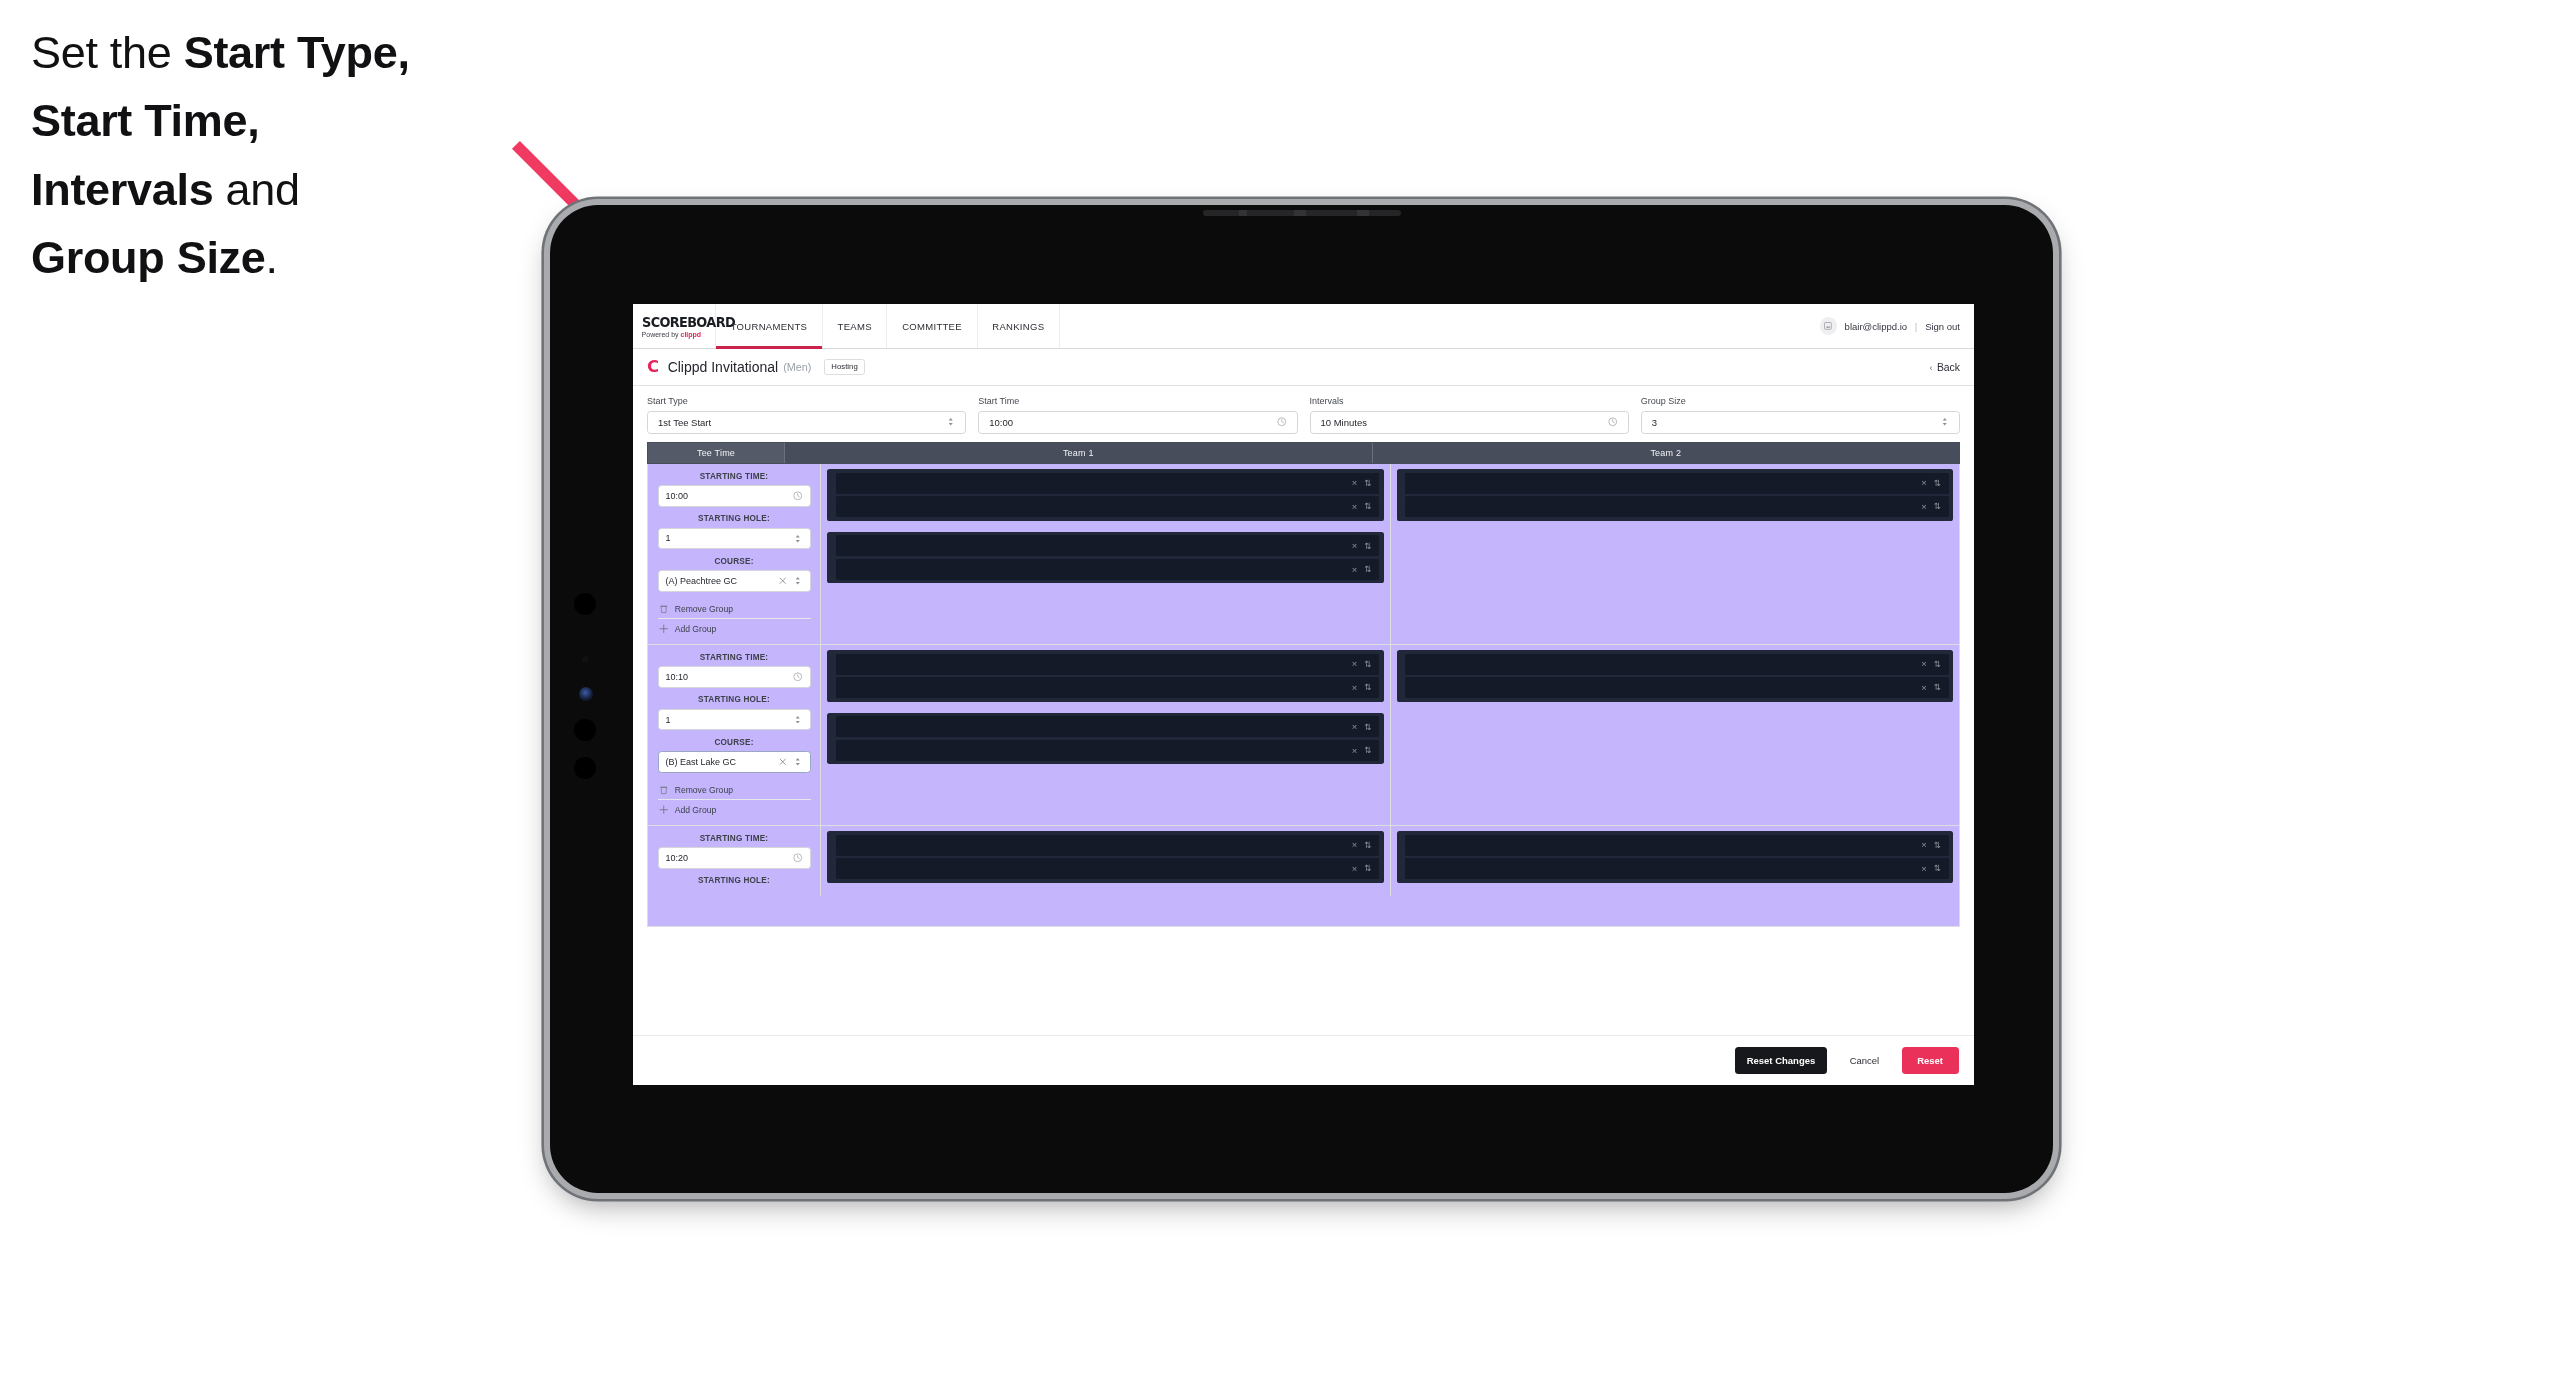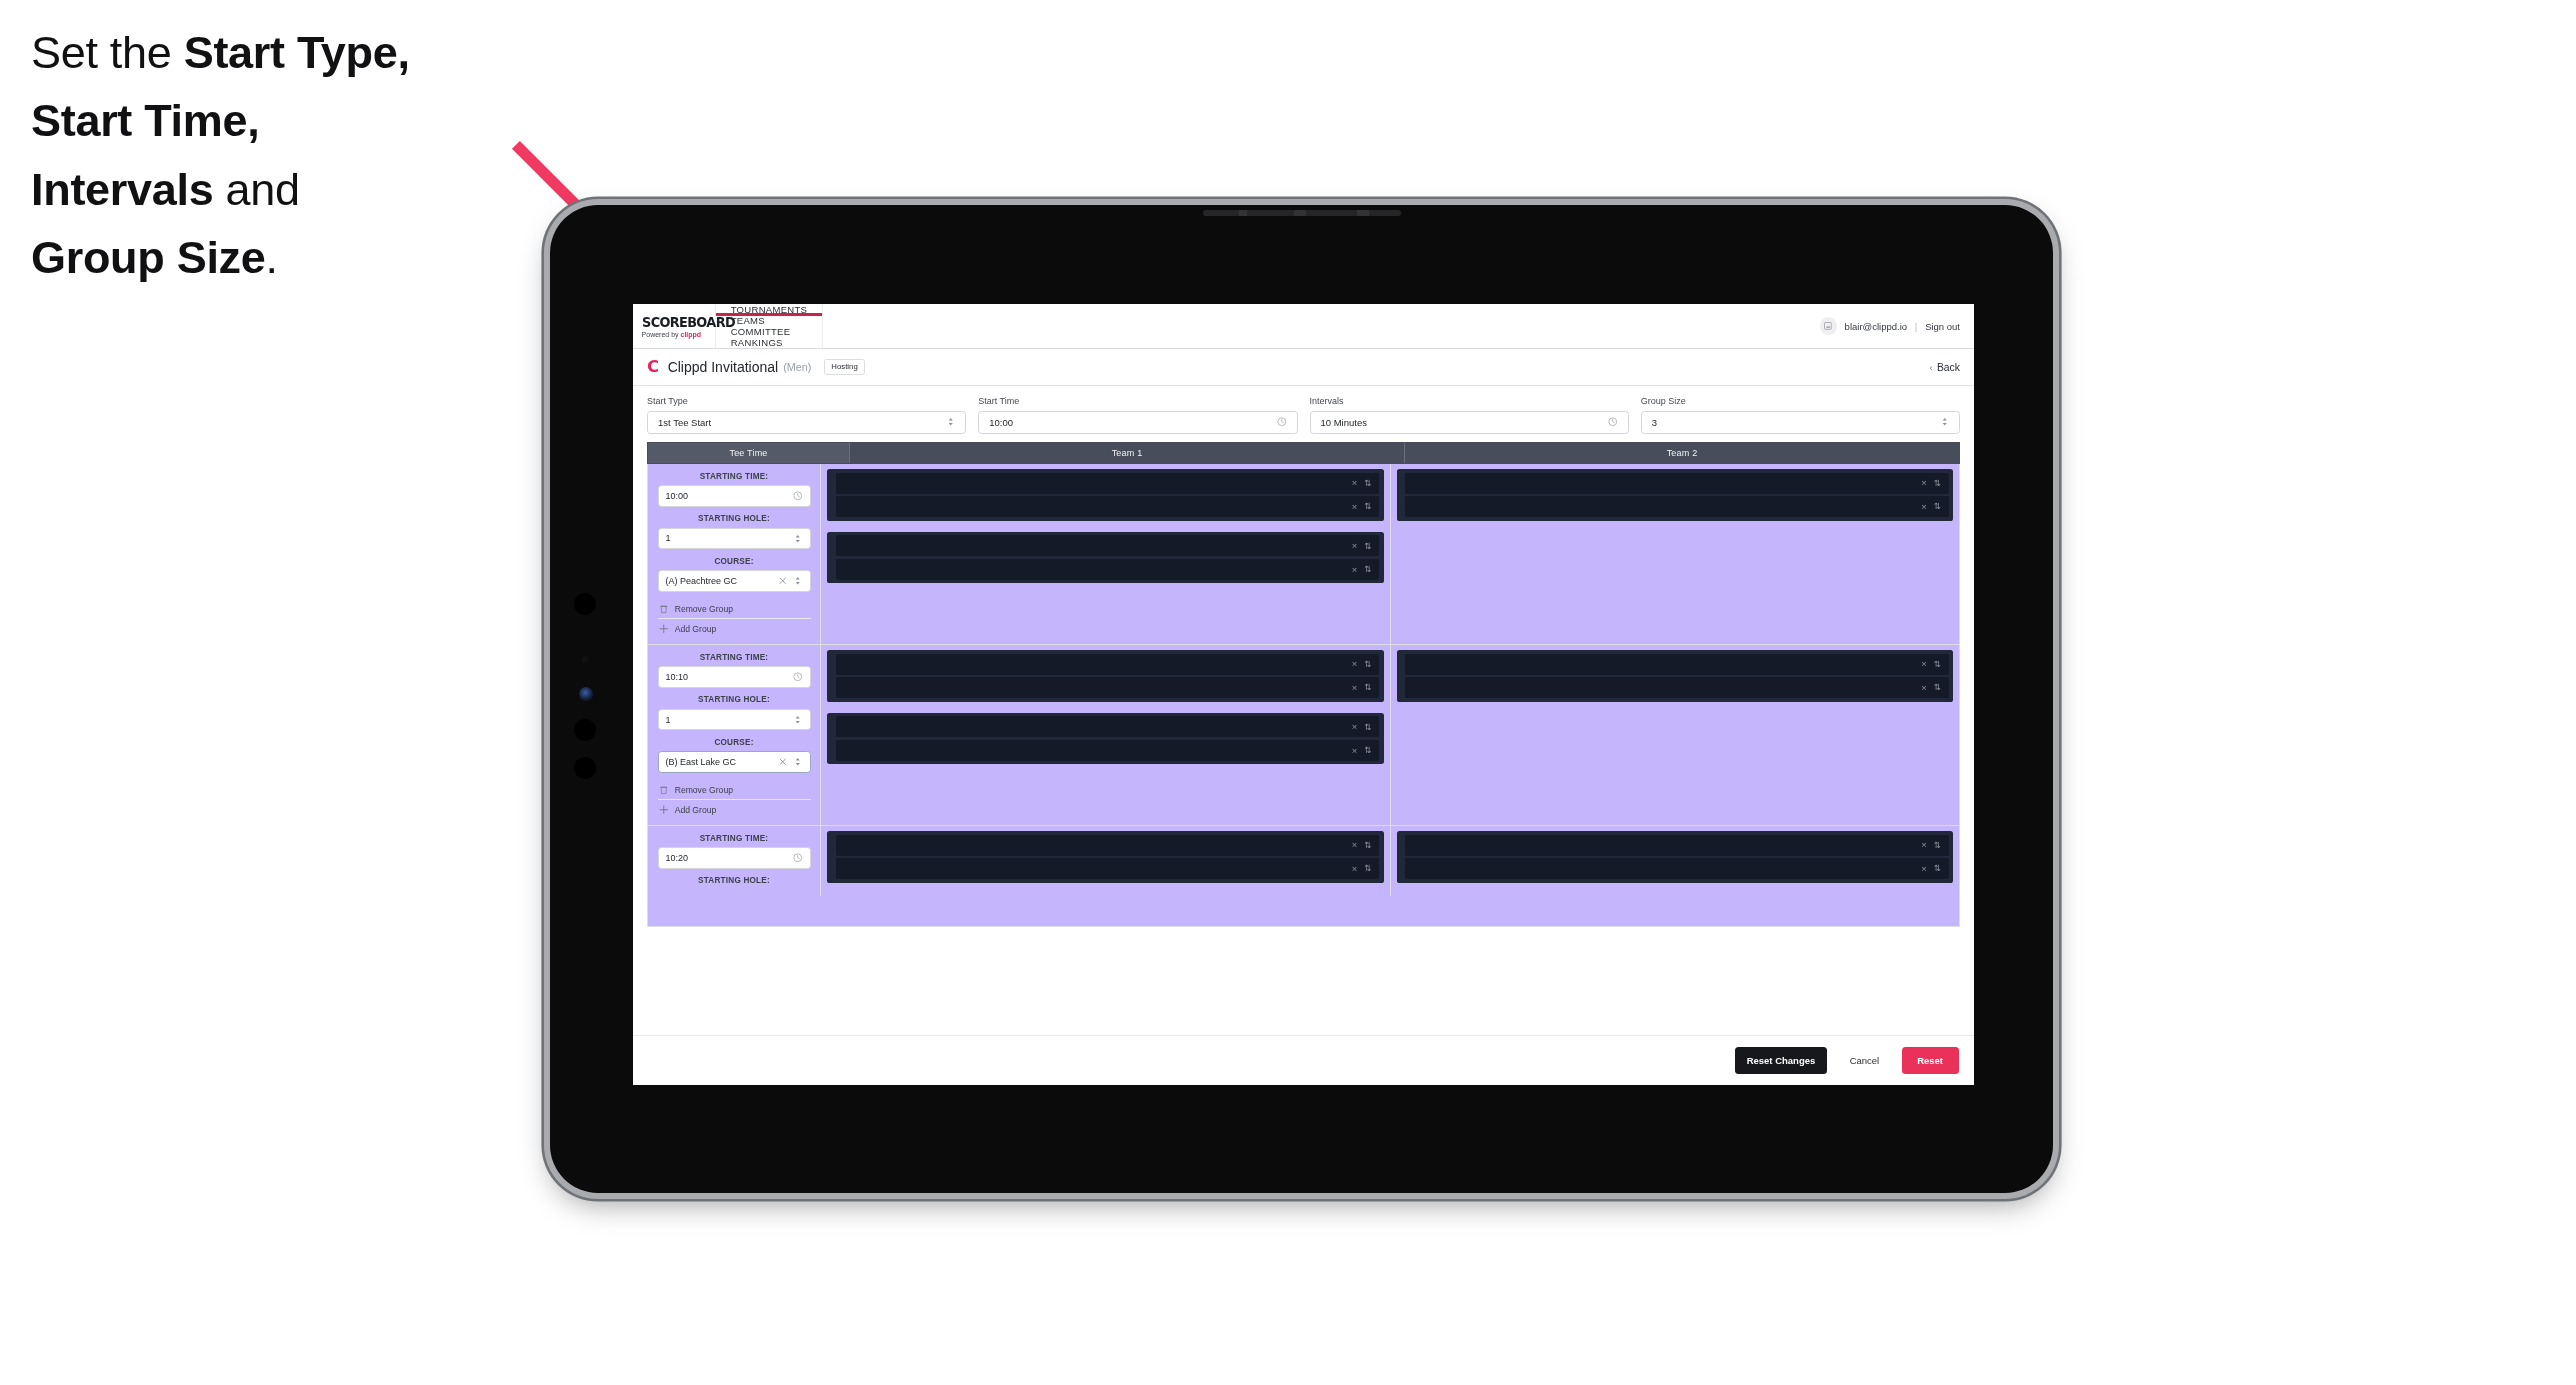--- a/index.html
+++ b/index.html
@@ -60,21 +60,21 @@
     width: 83px; display: flex; flex-direction: column; justify-content: center;
     padding-left: 8.6px; border-right: 0.9px solid #eceded;
   }
   .logo-main {
     font-size: 14px; font-weight: 700; letter-spacing: -0.7px; color: #1a1d22;
     font-family: "DejaVu Sans", sans-serif; transform: scaleX(0.92); transform-origin: left center;
   }
   .logo-sub { font-size: 7px; color: #3e424a; margin-top: 1.7px; white-space: nowrap; }
   .logo-sub .brand { color: #e8235a; font-weight: 700; }
 
-  .nav-items { display: flex; align-items: stretch; flex-direction: column; }
+  .nav-items { display: flex; align-items: stretch; }
   .nav-item {
     display: flex; align-items: center; padding: 0 14.7px;
     font-size: 9.5px; color: #2b2e34; letter-spacing: 0.3px;
     border-right: 0.9px solid #eceded; cursor: pointer; position: relative;
   }
   .nav-item.active::after {
     content:""; position:absolute; left:0; right:0; bottom:-0.9px; height: 2.6px; background: #c9234b;
   }
   .nav-right {
     margin-left: auto; display: flex; align-items: center; gap: 7.8px; padding-right: 14px;
@@ -125,21 +125,21 @@
   
   .table-wrap { padding: 0 14px; }
   .thead {
     display: flex; background: #474d5b; height: 21.6px; align-items: stretch;
     border: 0.9px solid #474d5b;
   }
   .th {
     display:flex; align-items:center; justify-content:center;
     font-size: 9px; color: #f2f3f5; letter-spacing:0.2px;
   }
-  .th.tee { width: 202px; background: #545a68; border-right:0.9px solid #6a707c; }
+  .th.tee { width: 137px; background: #545a68; border-right:0.9px solid #6a707c; }
   .th.t1 { flex: 1; border-right: 0.9px solid #6a707c; }
   .th.t2 { flex: 1; }
 
   .tbody {
     border: 0.9px solid #dcdee1; border-top: none; background: #c4b5fd;
     height: 463px; overflow: hidden; position: relative;
   }
   .trow { display: flex; border-bottom: 0.9px solid #dcdee1; }
   .trow:last-child { border-bottom: none; }
 

